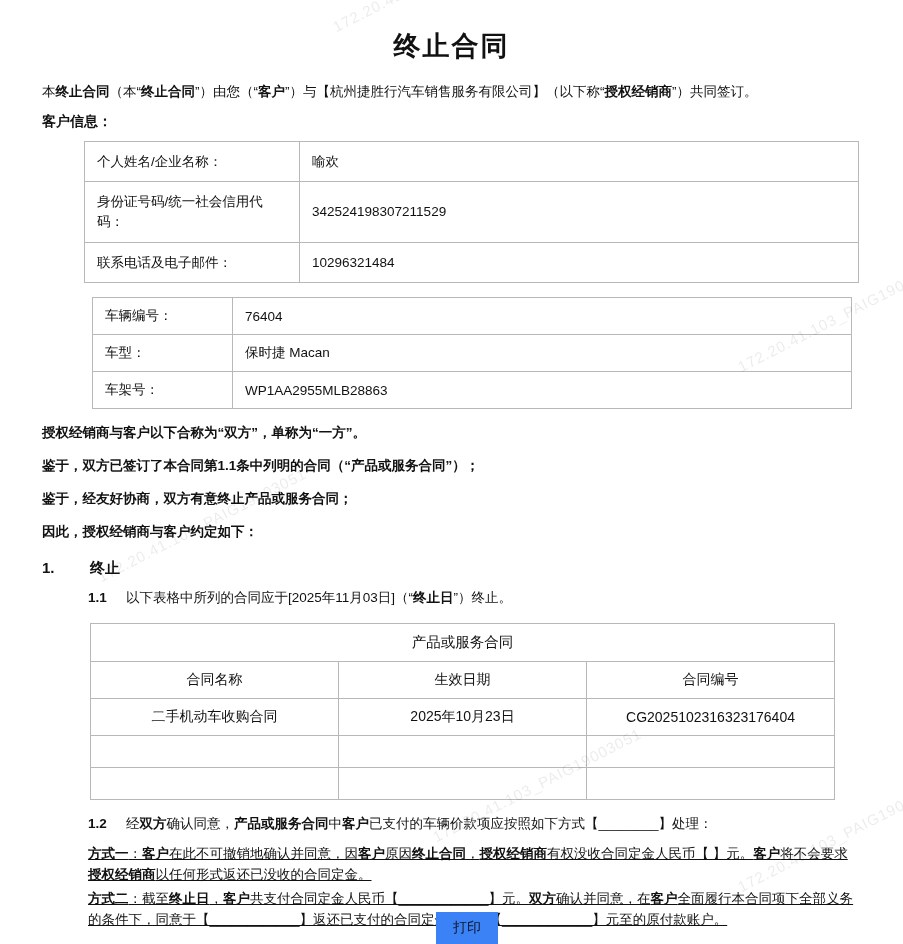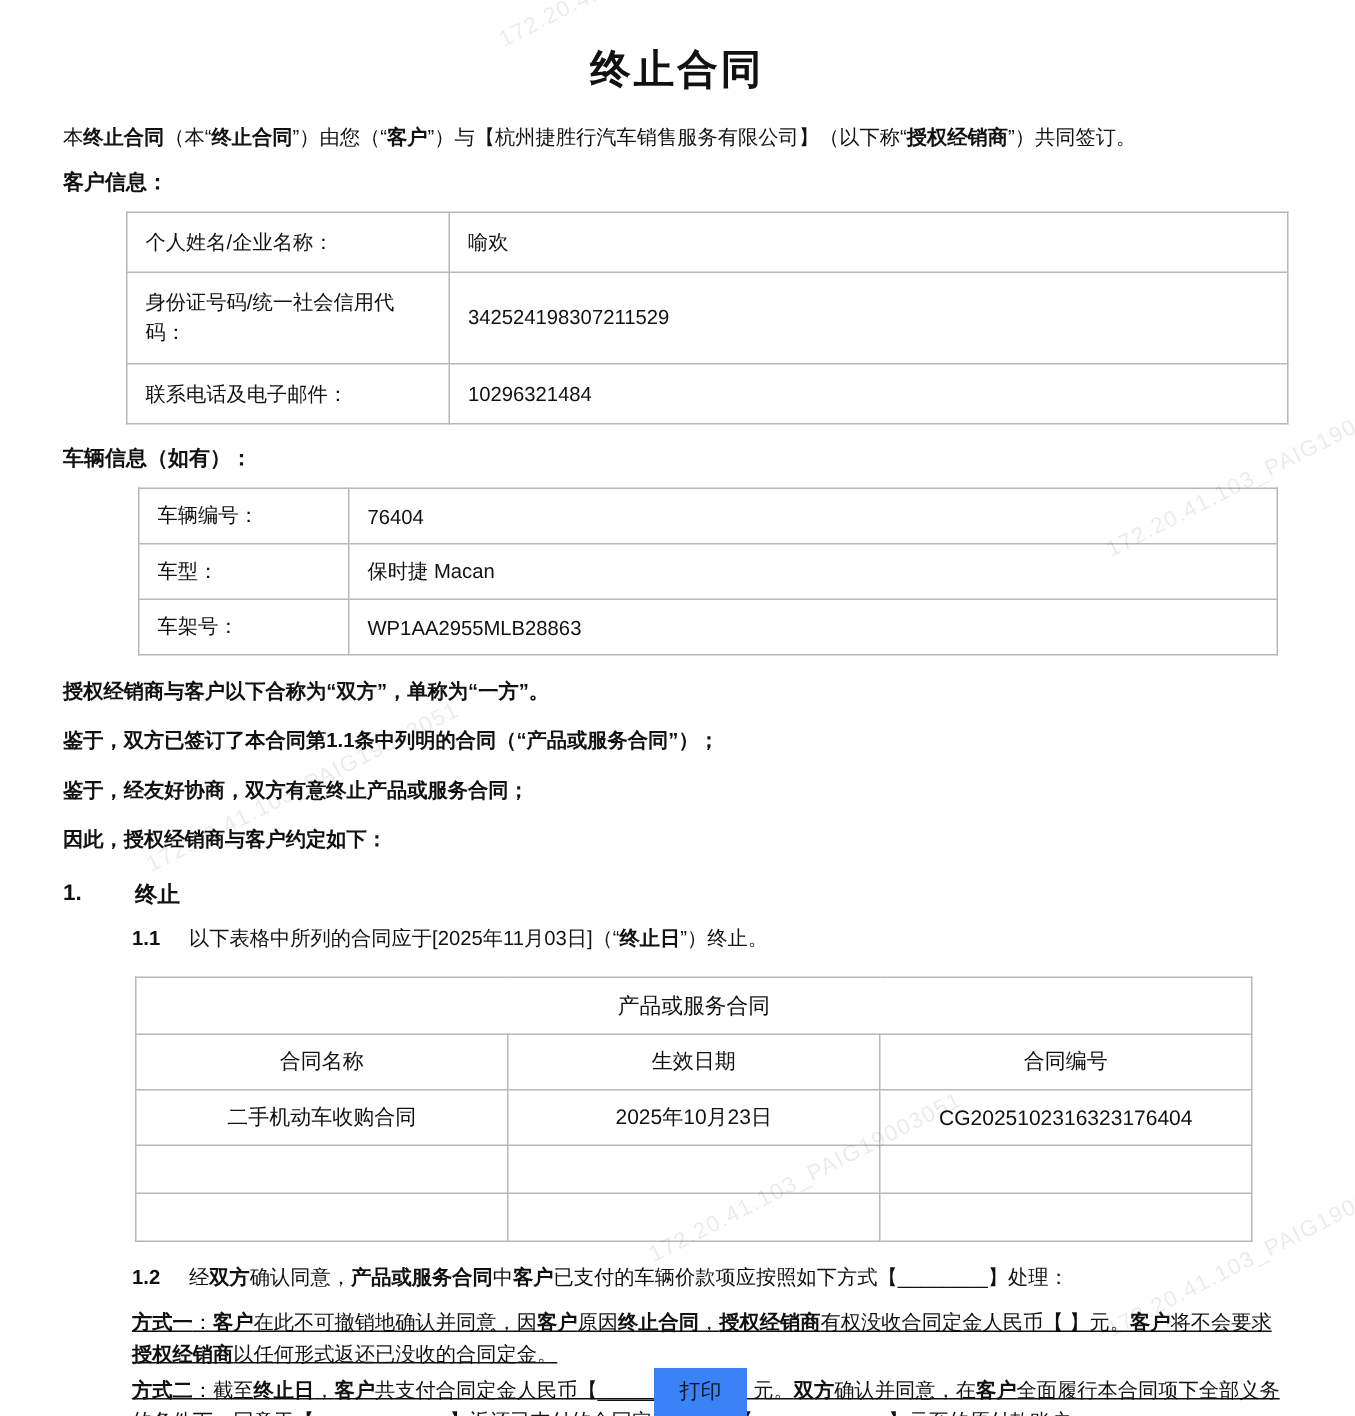--- a/index.html
+++ b/index.html
@@ -174,21 +174,20 @@
         <td class="label">身份证号码/统一社会信用代码：</td>
         <td>342524198307211529</td>
       </tr>
       <tr>
         <td class="label">联系电话及电子邮件：</td>
         <td>10296321484</td>
       </tr>
     </tbody>
   </table>
 
-  <h2 class="sec-title">车辆信息（如有）：</h2>
 
   <table class="vehicle">
     <tbody>
       <tr>
         <td class="label">车辆编号：</td>
         <td>76404</td>
       </tr>
       <tr>
         <td class="label">车型：</td>
         <td>保时捷 Macan</td>

